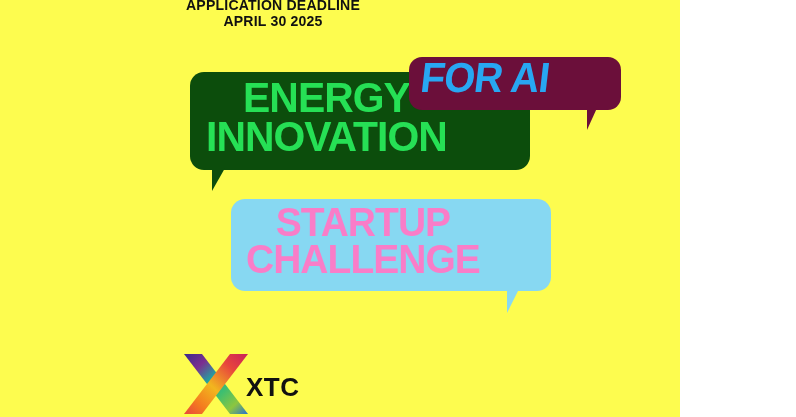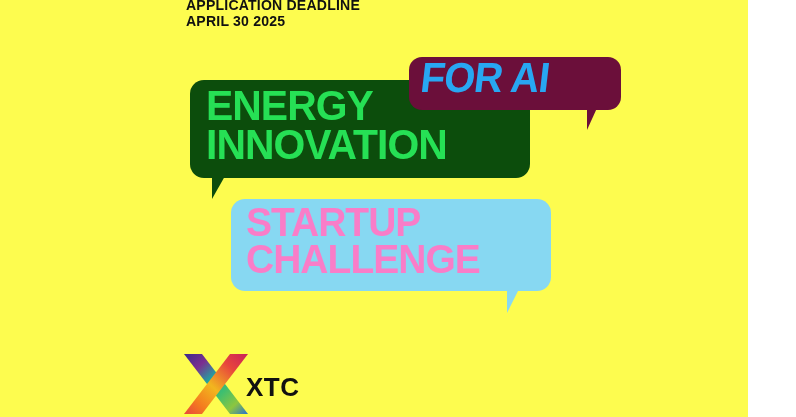--- a/index.html
+++ b/index.html
@@ -7,24 +7,25 @@
     padding: 0;
   }
   body {
     width: 796px;
     height: 417px;
     overflow: hidden;
     font-family: "Liberation Sans", sans-serif;
   }
   #poster {
     position: relative;
-    width: 748px;
+    width: 680px;
     height: 417px;
     background: #FDFC4F;
     overflow: hidden;
+    text-align: center;
   }
 
   
   .deadline {
     position: absolute;
     left: 186px;
     top: -2px;
     color: #111111;
     font-family: "Liberation Sans", sans-serif;
     font-weight: bold;
@@ -55,21 +56,21 @@
   .bubble .txt {
     position: absolute;
     white-space: nowrap;
     font-family: "Liberation Sans", sans-serif;
     font-weight: bold;
     letter-spacing: -1px;
     line-height: 0.84;
   }
 
   
-  #bubble-energy { left: 190px; top: 72px; width: 340px; height: 98px; z-index: 3; margin-top: 8px; }
+  #bubble-energy { left: 190px; top: 72px; width: 340px; height: 98px; z-index: 3; }
   #bubble-energy .body { background: #0C4D0C; }
   #bubble-energy .tail {
     left: 22px; top: 96px;
     border-left: 13px solid #0C4D0C;
     border-right: 11px solid transparent;
     border-bottom: 23px solid transparent;
   }
   #bubble-energy .txt {
     left: 16px; top: 7px;
     color: #26E055;

